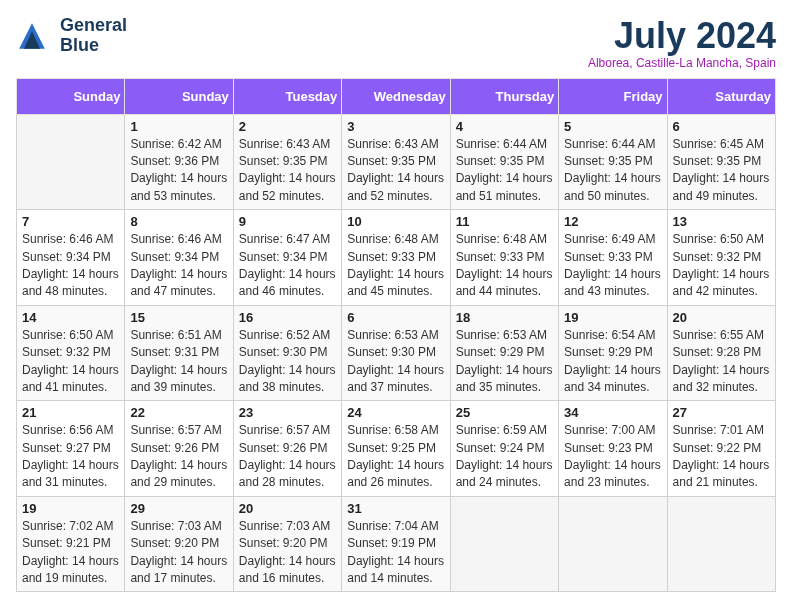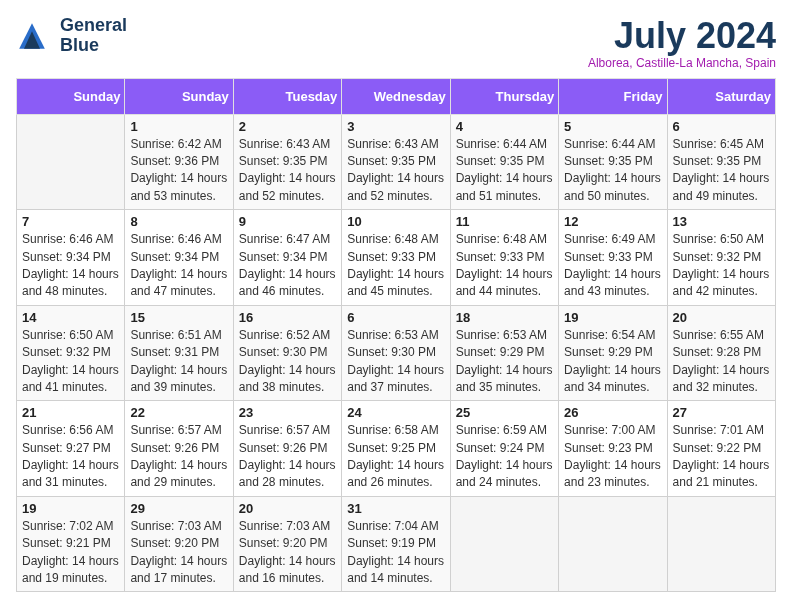--- a/index.html
+++ b/index.html
@@ -223,21 +223,21 @@
         </td>
         <td>
           <span class="day-num">24</span>
           <div class="day-info">Sunrise: 6:58 AM<br>Sunset: 9:25 PM<br>Daylight: 14 hours<br>and 26 minutes.</div>
         </td>
         <td>
           <span class="day-num">25</span>
           <div class="day-info">Sunrise: 6:59 AM<br>Sunset: 9:24 PM<br>Daylight: 14 hours<br>and 24 minutes.</div>
         </td>
         <td>
-          <span class="day-num">26</span>
+          <span class="day-num">34</span>
           <div class="day-info">Sunrise: 7:00 AM<br>Sunset: 9:23 PM<br>Daylight: 14 hours<br>and 23 minutes.</div>
         </td>
         <td>
           <span class="day-num">27</span>
           <div class="day-info">Sunrise: 7:01 AM<br>Sunset: 9:22 PM<br>Daylight: 14 hours<br>and 21 minutes.</div>
         </td>
       </tr>
       <tr>
         <td>
           <span class="day-num">19</span>

